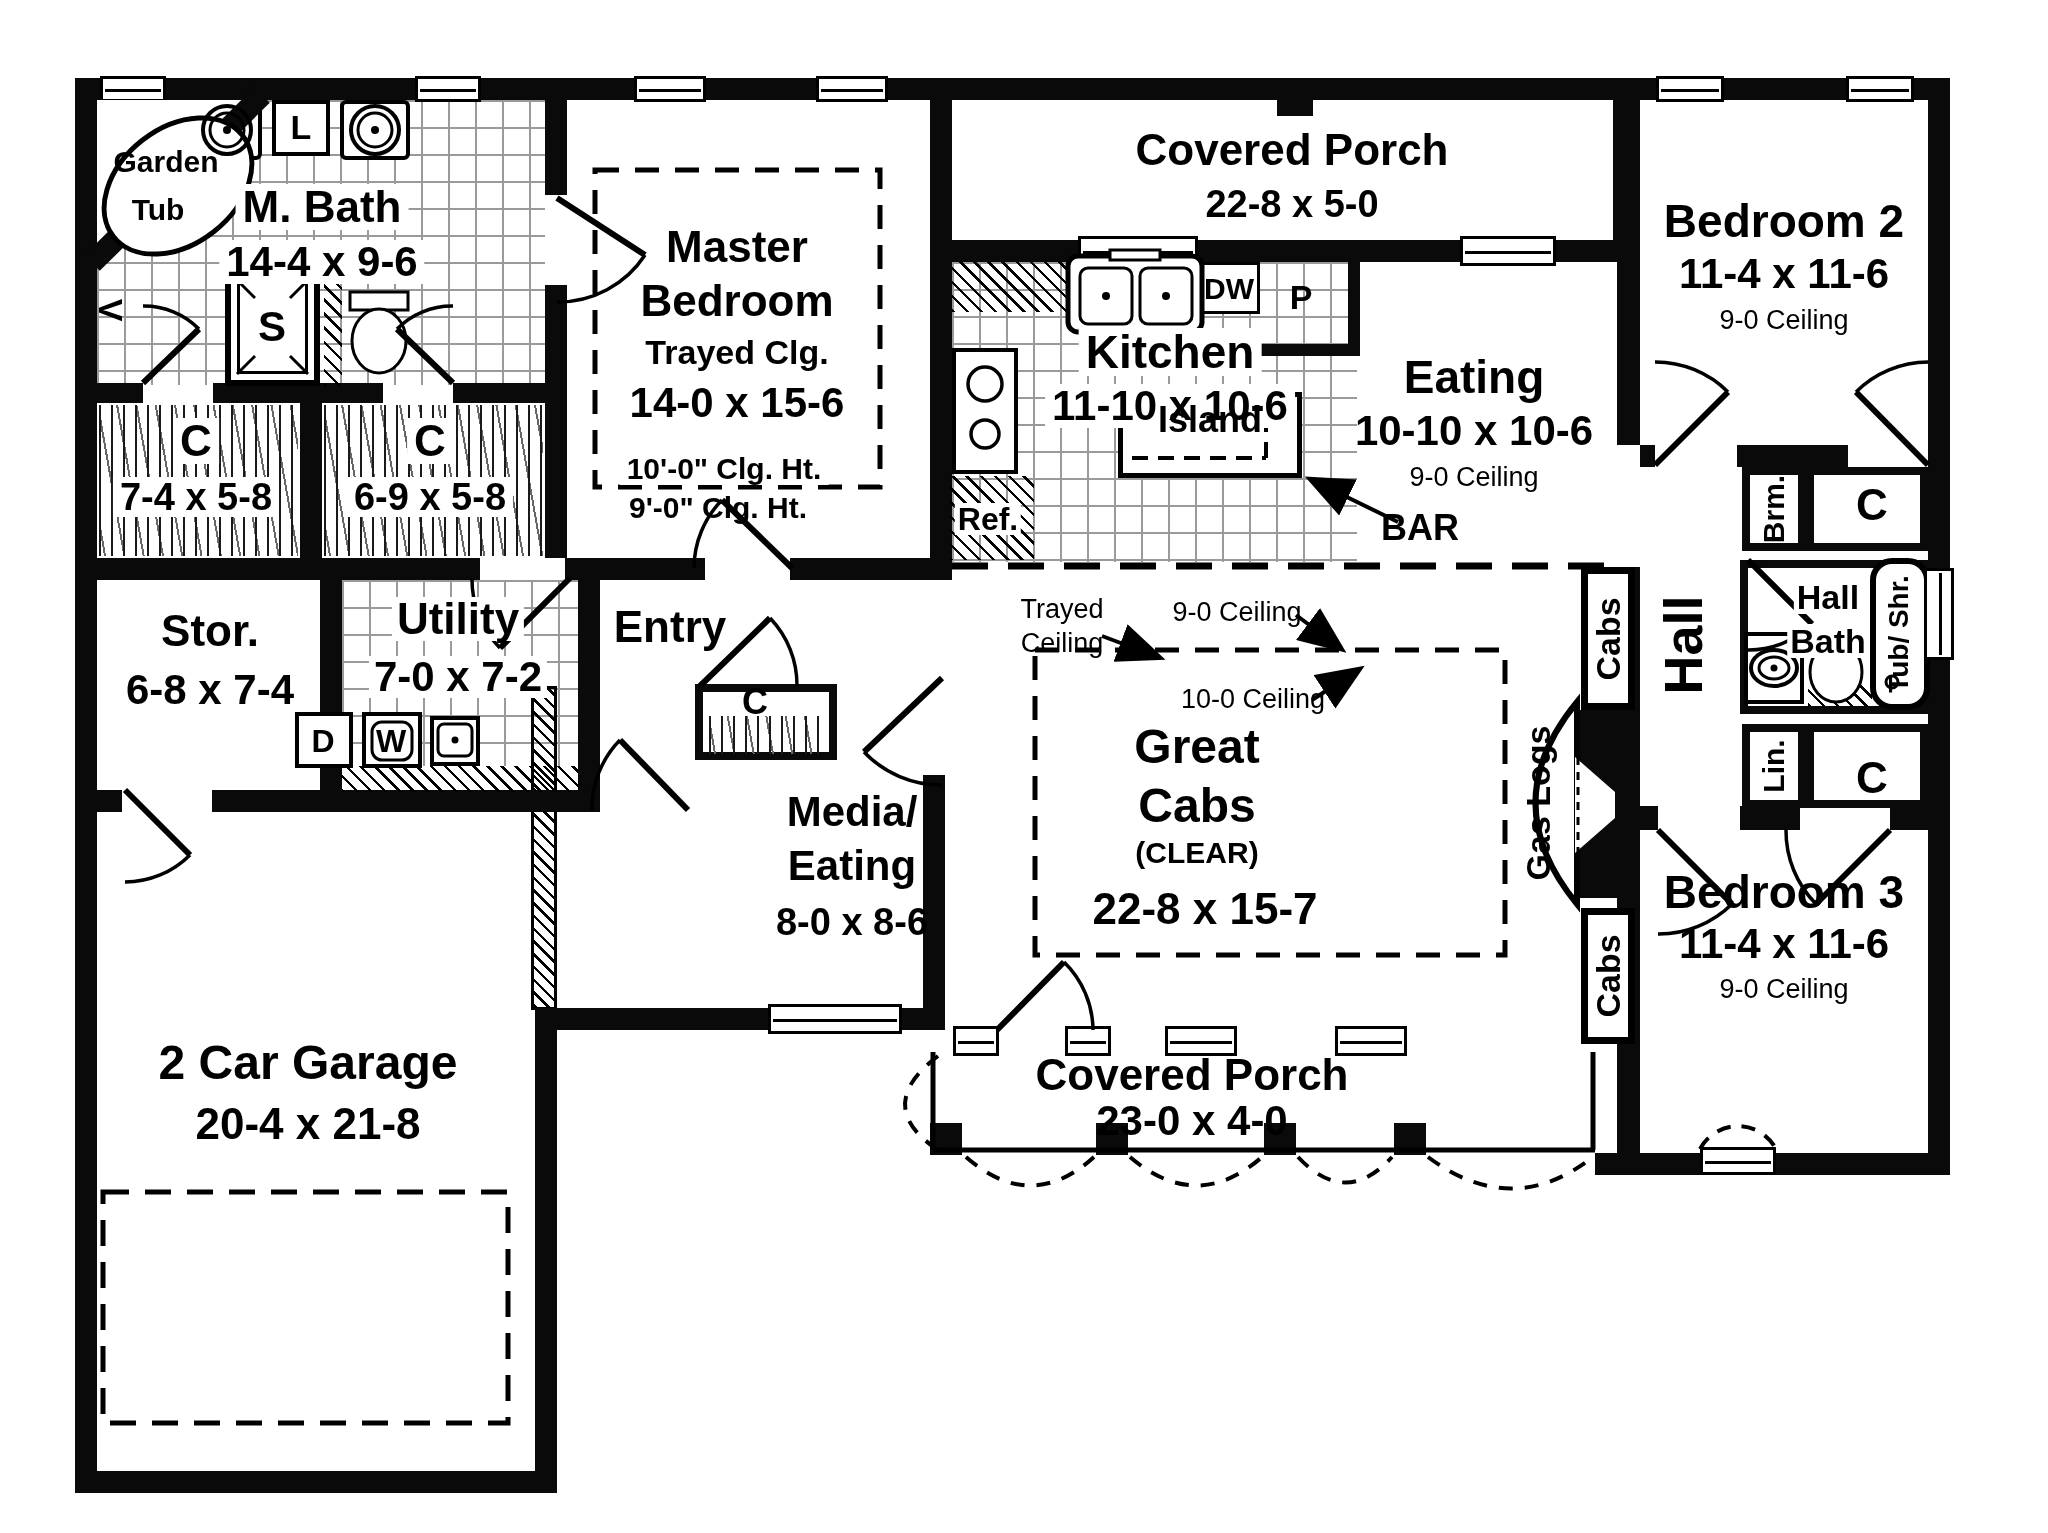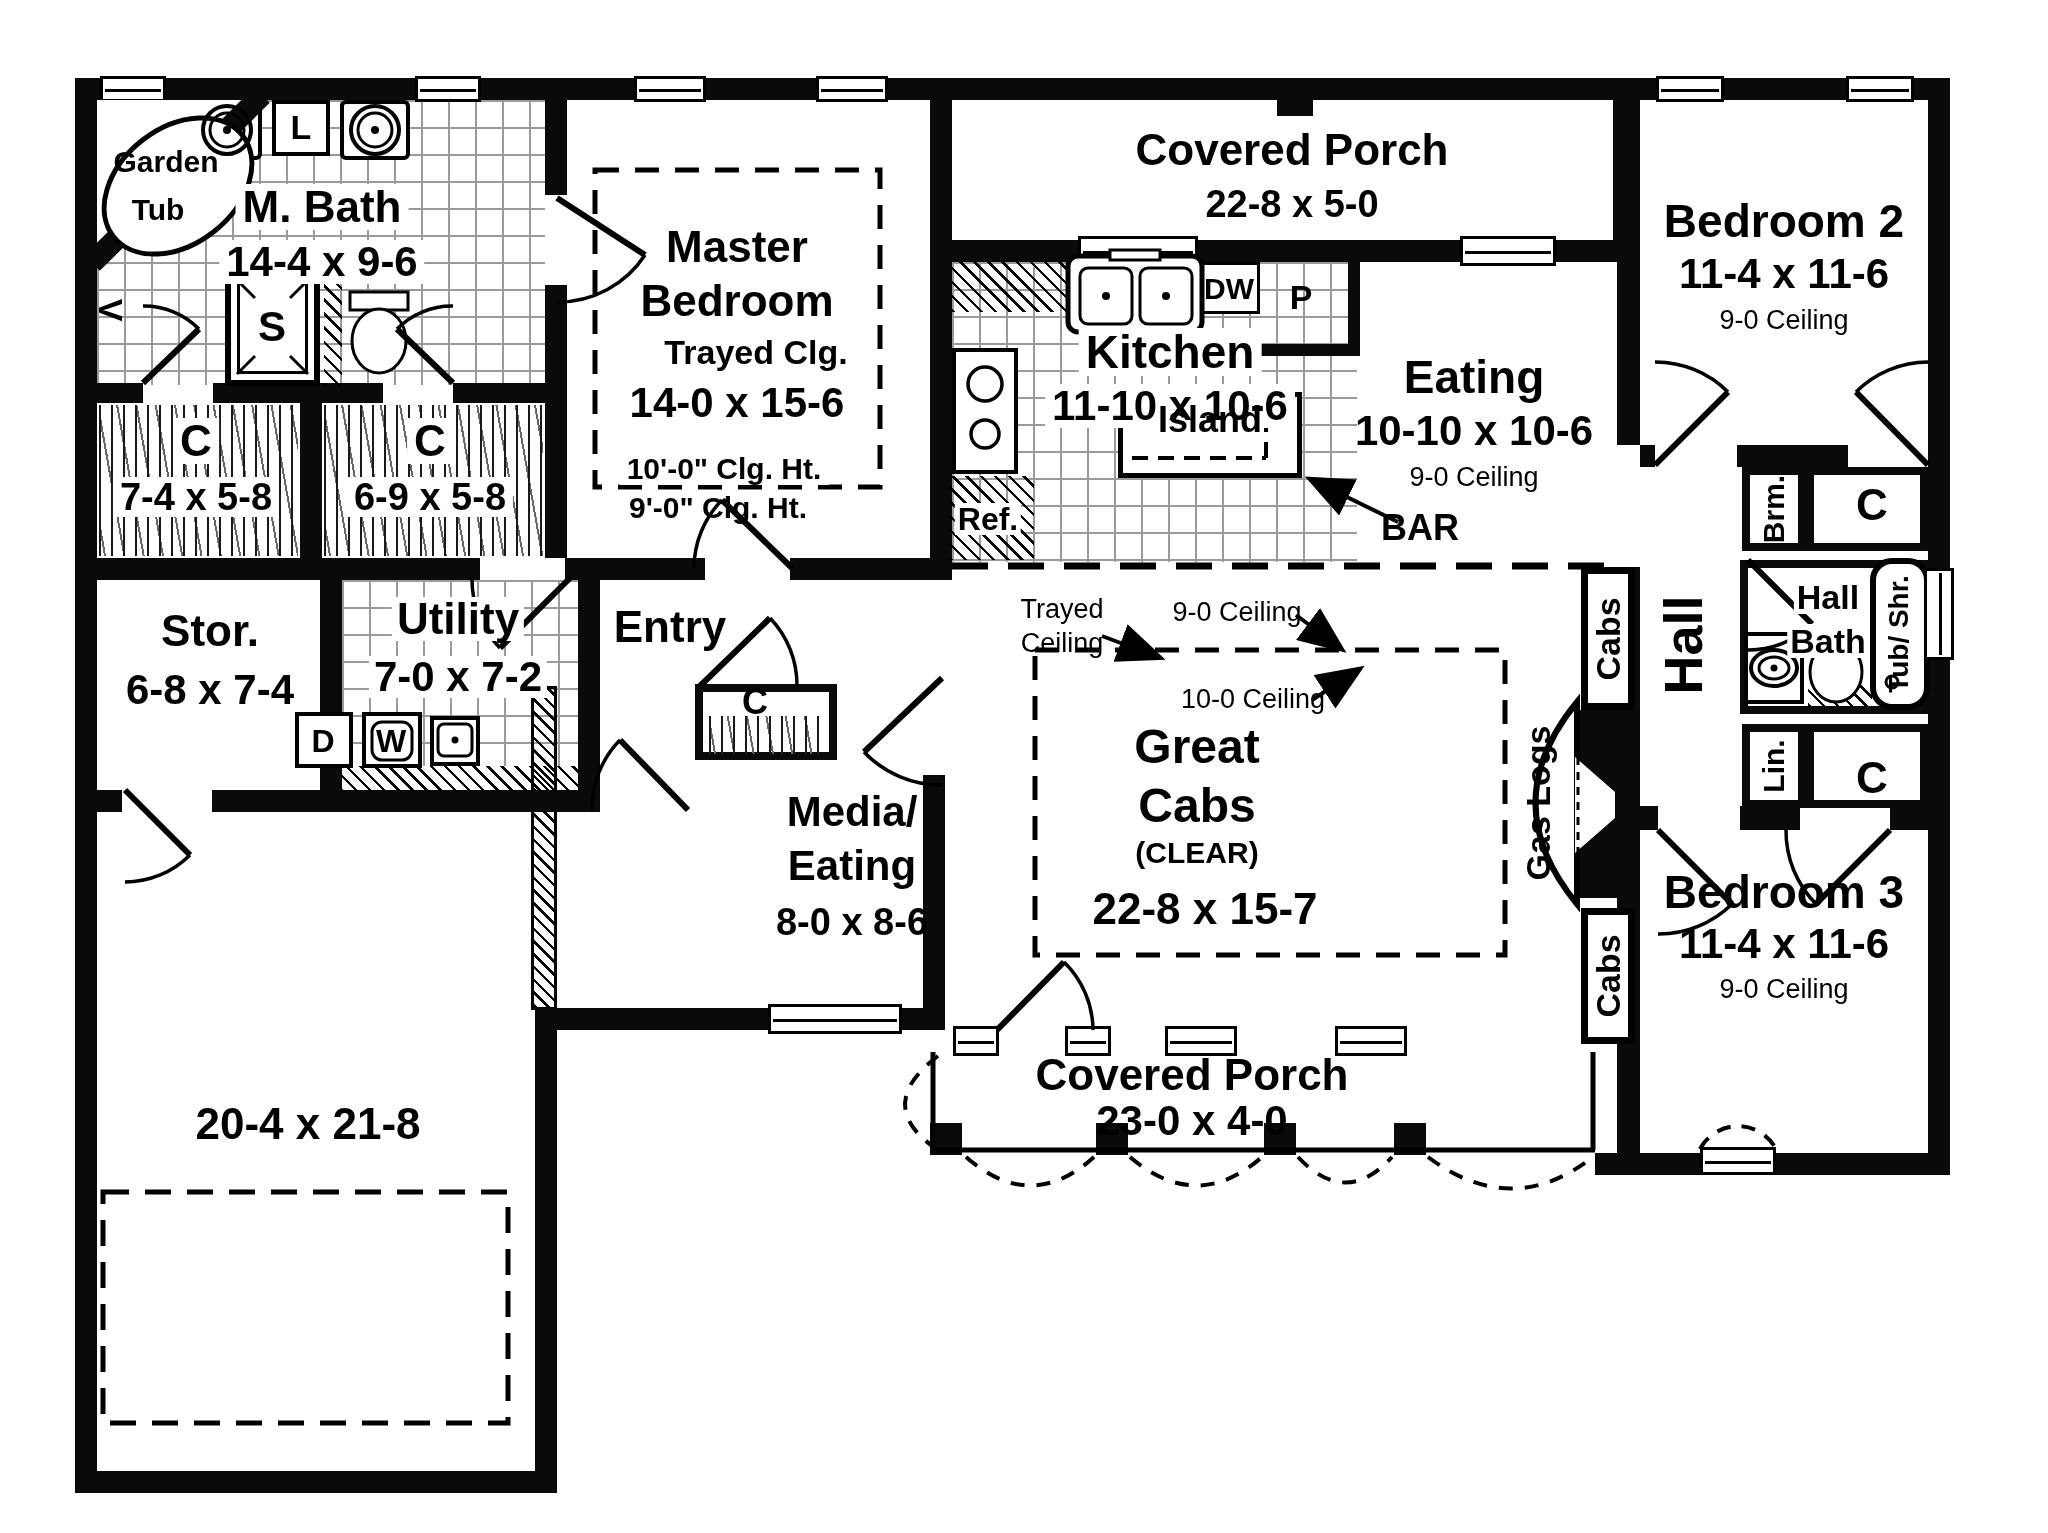--- a/index.html
+++ b/index.html
@@ -256,21 +256,21 @@
   <div class="lbl s40 bgw" style="left:322px;top:262px">14-4 x 9-6</div>
   <div class="lbl s34" style="left:301px;top:127px">L</div>
   <div class="lbl s34 rotcw" style="left:111px;top:310px">V</div>
   <div class="lbl s42" style="left:272px;top:327px">S</div>
   <div class="lbl s44 bgw" style="left:196px;top:441px">C</div>
   <div class="lbl s38 bgw" style="left:196px;top:497px">7-4 x 5-8</div>
   <div class="lbl s44 bgw" style="left:430px;top:441px">C</div>
   <div class="lbl s38 bgw" style="left:430px;top:497px">6-9 x 5-8</div>
   <div class="lbl s44" style="left:737px;top:247px">Master</div>
   <div class="lbl s44" style="left:737px;top:301px">Bedroom</div>
-  <div class="lbl s34" style="left:756px;top:352px">Trayed Clg.</div>
+  <div class="lbl s34" style="left:737px;top:352px">Trayed Clg.</div>
   <div class="lbl s40" style="left:737px;top:403px">14-0 x 15-6</div>
   <div class="lbl s30 bgw" style="left:724px;top:469px">10'-0" Clg. Ht.</div>
   <div class="lbl s30" style="left:718px;top:508px">9'-0" Clg. Ht.</div>
   <div class="lbl s44" style="left:1292px;top:150px">Covered Porch</div>
   <div class="lbl s38" style="left:1292px;top:204px">22-8 x 5-0</div>
   <div class="lbl s46 bgw" style="left:1170px;top:352px">Kitchen</div>
   <div class="lbl s40 bgw" style="left:1170px;top:406px">11-10 x 10-6</div>
   <div class="lbl s30" style="left:1229px;top:289px">DW</div>
   <div class="lbl s34" style="left:1301px;top:297px">P</div>
   <div class="lbl s32 bgw" style="left:988px;top:519px;padding:0 3px">Ref.</div>
@@ -305,20 +305,21 @@
   <div class="lbl s40" style="left:210px;top:690px">6-8 x 7-4</div>
   <div class="lbl s44 bgw" style="left:458px;top:619px;padding:0 5px">Utility</div>
   <div class="lbl s40 bgw" style="left:458px;top:677px;padding:0 5px">7-0 x 7-2</div>
   <div class="lbl s32" style="left:323px;top:741px">D</div>
   <div class="lbl s32" style="left:391px;top:741px">W</div>
   <div class="lbl s44" style="left:670px;top:627px">Entry</div>
   <div class="lbl s36" style="left:755px;top:702px">C</div>
   <div class="lbl s40" style="left:852px;top:812px">Media/</div>
   <div class="lbl s40" style="left:852px;top:866px">Eating</div>
   <div class="lbl s38" style="left:852px;top:922px">8-0 x 8-6</div>
+  <div class="lbl s48" style="left:308px;top:1063px">2 Car Garage</div>
   <div class="lbl s44" style="left:308px;top:1124px">20-4 x 21-8</div>
   <div class="lbl s44" style="left:1192px;top:1075px">Covered Porch</div>
   <div class="lbl s40" style="left:1192px;top:1121px">23-0 x 4-0</div>
   <div class="lbl s46" style="left:1784px;top:892px">Bedroom 3</div>
   <div class="lbl s40" style="left:1784px;top:944px">11-4 x 11-6</div>
   <div class="lbl n27" style="left:1784px;top:989px">9-0 Ceiling</div>
 
 </div>
 
 </body></html>

